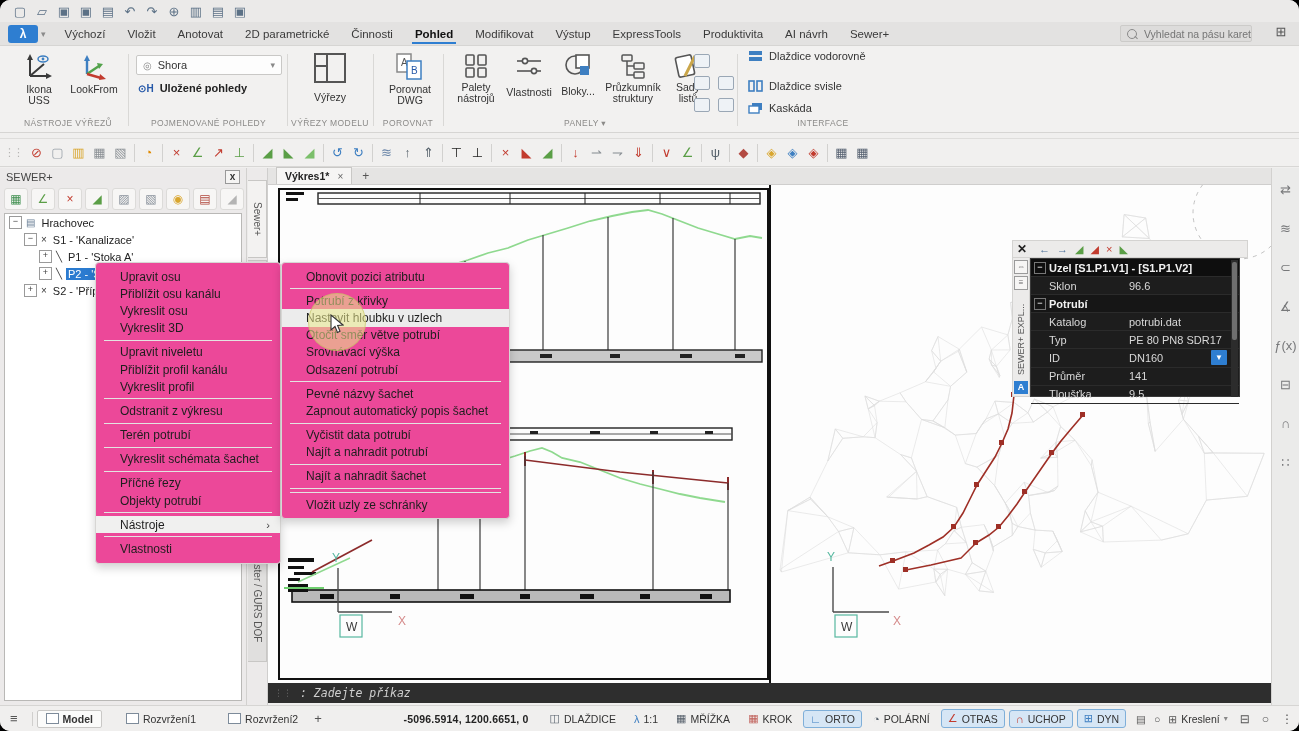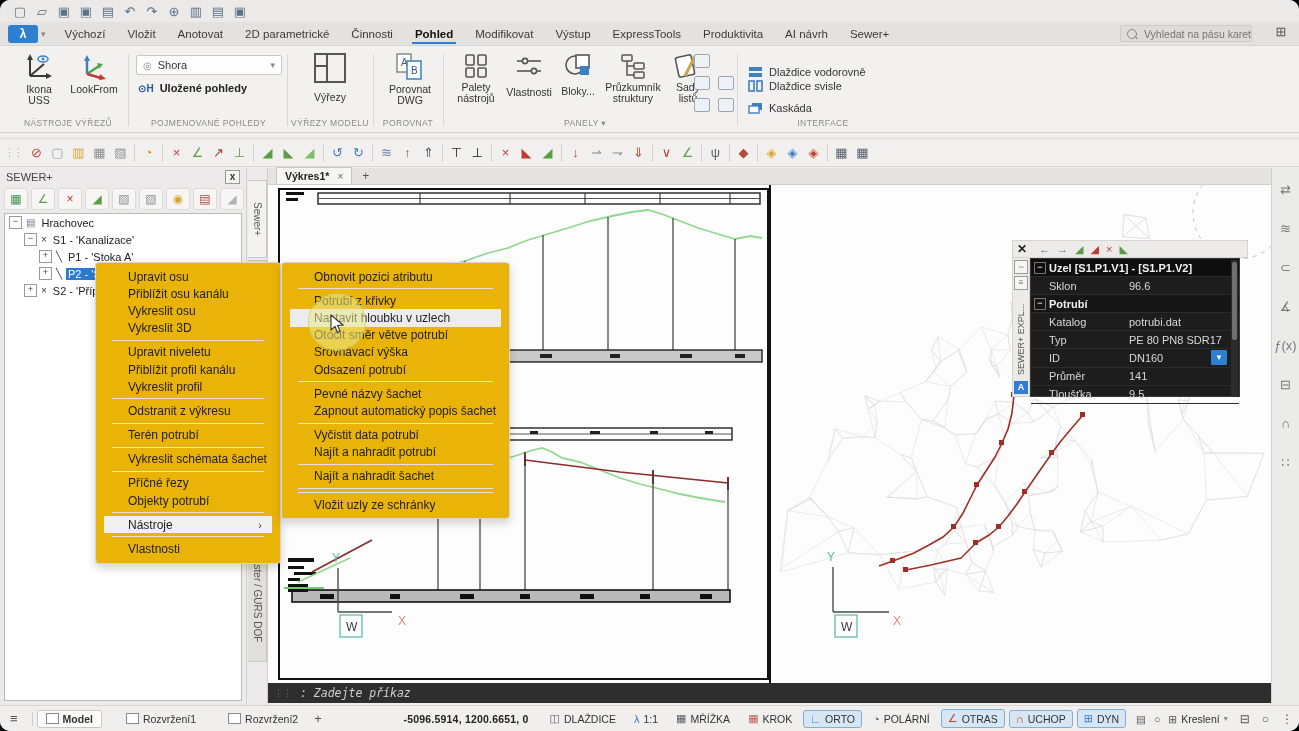--- a/index.html
+++ b/index.html
@@ -89,21 +89,21 @@
   .lt-ic{width:11px;height:9px;border:1px solid #7d8b9a;background:#fff;}
   #sb-plus{padding:0 8px;font-size:13px;color:#555;}
   #sb-coords{margin-left:auto;font-weight:bold;color:#222;letter-spacing:.2px;}
   .sb-toggle{display:flex;align-items:center;gap:4px;padding:2px 6px;margin-left:4px;border-radius:3px;border:1px solid transparent;white-space:nowrap;}
   .sb-toggle.active{background:#d6e6f5;border-color:#7fafd9;}
   .sb-gl{font-size:11px;}
   #sb-kresleni{display:flex;align-items:center;gap:4px;margin-left:8px;}
   .sb-tail{margin:0 6px;color:#555;font-size:12px;}
 
   
-  .menu{position:absolute;background:#eab308;border:1px solid #d7d6d4;border-radius:4px;box-shadow:0 4px 10px rgba(0,0,0,.18);padding:5px 8px;box-sizing:border-box;z-index:40;}
+  .menu{position:absolute;background:#ec4899;border:1px solid #d7d6d4;border-radius:4px;box-shadow:0 4px 10px rgba(0,0,0,.18);padding:5px 0;box-sizing:border-box;z-index:40;}
   .mi{height:17.2px;display:flex;align-items:center;padding:0 10px 0 24px;font-size:12px;color:#1e1e1e;white-space:nowrap;position:relative;}
   .mi.hover{background:#ececec;}
   .mi.open{background:#f0f0ef;}
   .mi .sub-arrow{margin-left:auto;color:#444;font-size:11px;}
   .msep{height:1px;background:#e4e3e1;margin:3px 8px;}
 
   
   #click-halo{left:308px;top:293px;width:56px;height:56px;border-radius:50%;background:rgba(235,233,140,.55);border:1px solid rgba(190,185,90,.55);z-index:45;}
   #cursor{left:330px;top:314px;z-index:46;}
 
@@ -293,21 +293,21 @@
     <div class="abs" style="left:694px;top:8px;display:grid;grid-template-columns:14px 14px;gap:8px 10px;">
       <span class="small-ic"></span>
       <span class="small-ic" style="visibility:hidden;"></span>
       <span class="small-ic"></span>
       <span class="small-ic"></span>
       <span class="small-ic"></span>
       <span class="small-ic"></span>
     </div>
     <div class="rdiv" style="left:737px;"></div>
 
-    <div class="iface-item" style="left:748px;top:20px;">
+    <div class="iface-item" style="left:748px;top:4px;">
       <svg width="15" height="12" viewBox="0 0 15 12">
           <rect x="1" y="1" width="13" height="4" fill="#3e7fc1"></rect>
           <rect x="1" y="7" width="13" height="4" fill="#3e7fc1"></rect>
         </svg>
       <span>Dlaždice vodorovně</span>
     </div>
     <div class="iface-item" style="left:748px;top:34px;">
       <svg width="15" height="12" viewBox="0 0 15 12">
           <rect x="1" y="1" width="5" height="10" fill="none" stroke="#3e7fc1" stroke-width="1.6"></rect>
           <rect x="9" y="1" width="5" height="10" fill="none" stroke="#3e7fc1" stroke-width="1.6"></rect>

